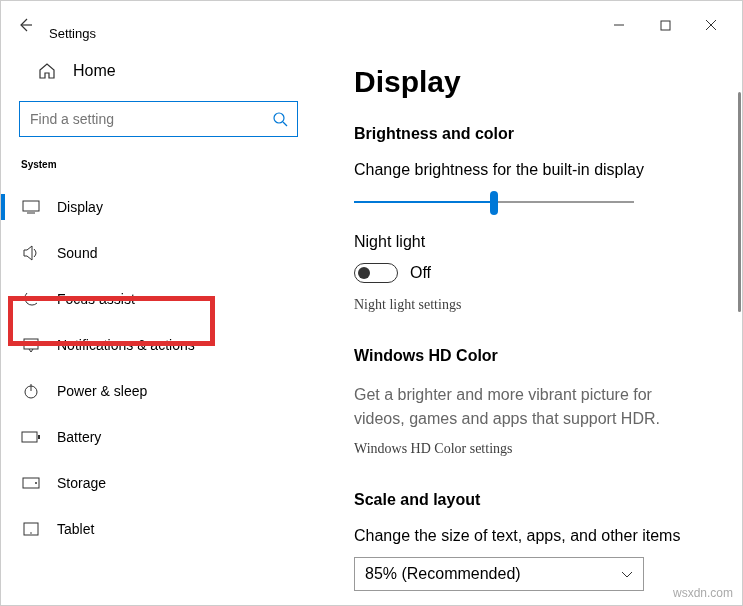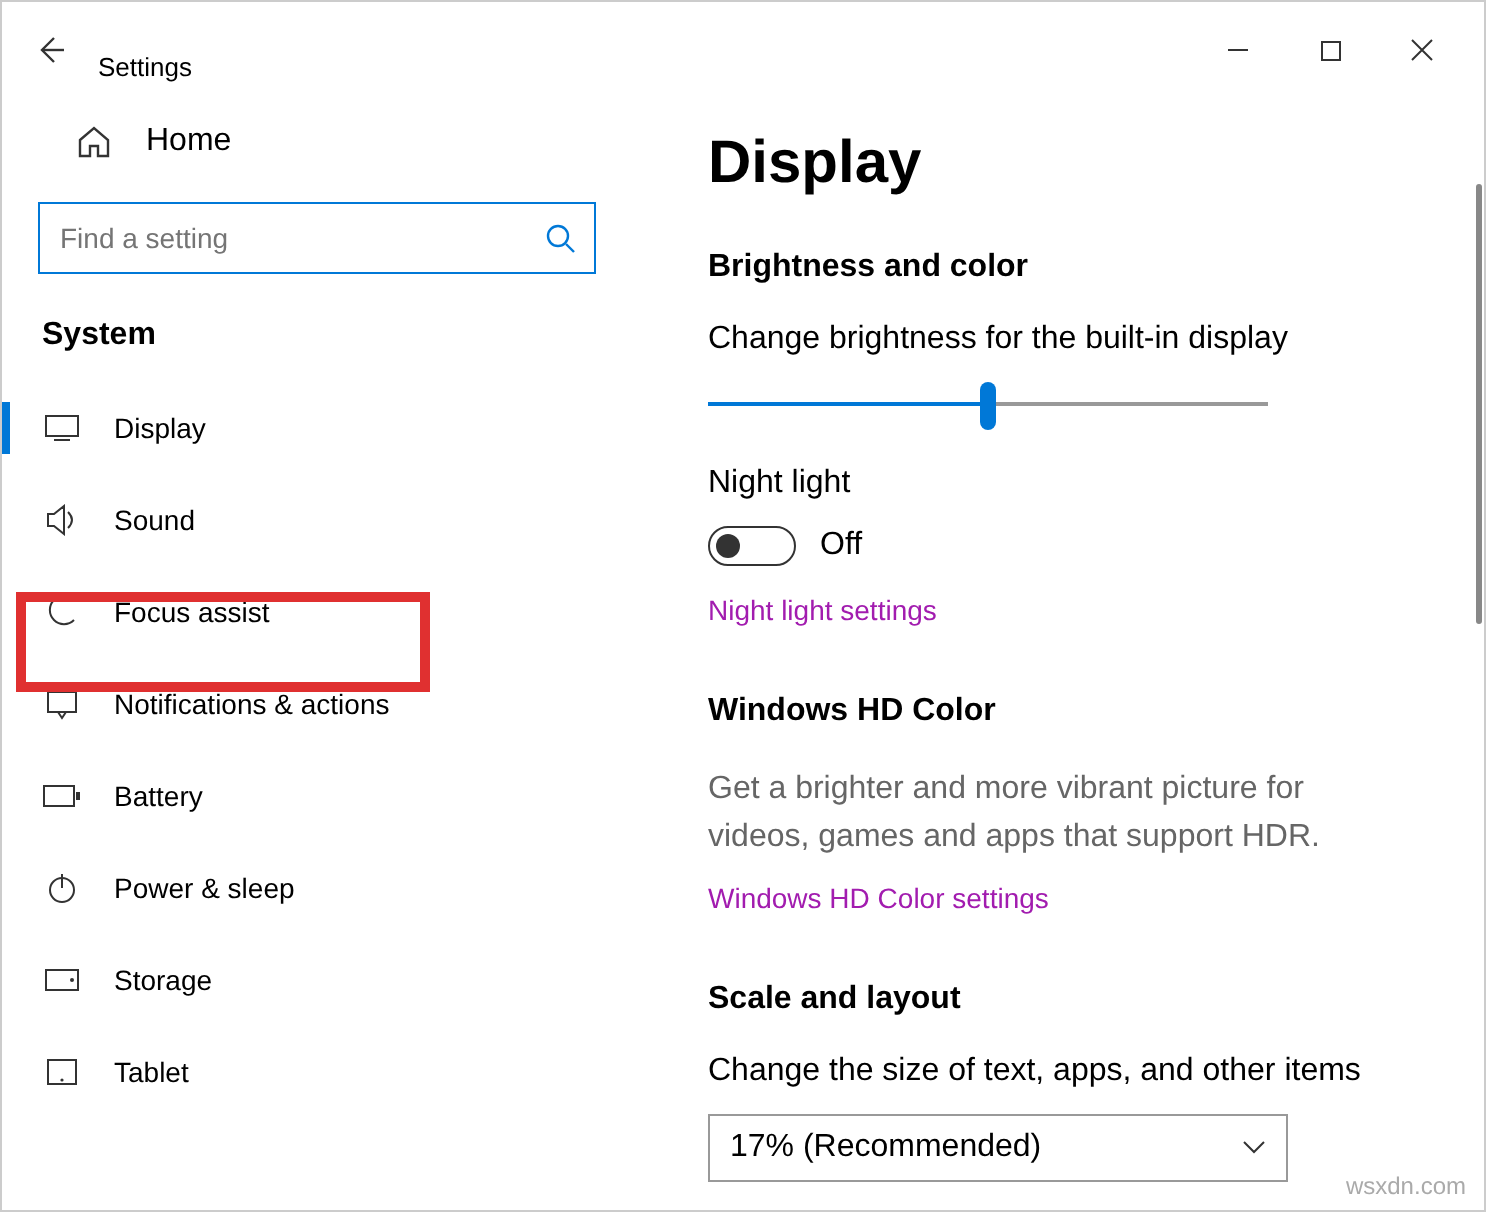--- a/index.html
+++ b/index.html
@@ -11,37 +11,37 @@
 .titlebar .spacer { flex: 1; }
 .titlebar .ctrl { width: 46px; height: 32px; display: flex; align-items: center; justify-content: center; cursor: pointer; }
 .body { flex: 1; display: flex; overflow: hidden; }
 .sidebar { width: 315px; padding: 10px 0 0 0; }
 .home { display: flex; align-items: center; height: 40px; padding-left: 36px; cursor: pointer; }
 .icon { width: 20px; height: 20px; display: flex; align-items: center; justify-content: center; margin-right: 16px; flex-shrink: 0; }
 .search-wrap { padding: 10px 18px 14px 18px; }
 .search { width: 100%; height: 36px; border: 1px solid #0078D7; padding: 0 24px 0 10px; font-size: 14px; outline: none; color: #666; }
 .search-box { position: relative; }
 .search-icon { position: absolute; right: 8px; top: 8px; width: 20px; height: 20px; display: flex; align-items: center; justify-content: center; }
-.section-hdr { font-weight: 600; font-size: 16px; padding: 8px 20px 14px 20px; }
+.section-hdr { font-weight: 600; font-size: 10px; padding: 8px 20px 14px 20px; }
 .nav-item { display: flex; align-items: center; height: 46px; padding-left: 20px; cursor: pointer; font-size: 14px; position: relative; }
 .nav-item.selected::before { content: ""; position: absolute; left: 0; top: 10px; bottom: 10px; width: 4px; background: #0078D7; }
 .highlight-box { position: absolute; border: 5px solid #E03030; pointer-events: none; }
 .main { flex: 1; padding: 24px 38px 0 38px; overflow-y: auto; position: relative; }
 .main h1 { font-size: 30px; font-weight: 600; margin-bottom: 26px; }
 .main h2 { font-size: 16px; font-weight: 700; margin-bottom: 18px; margin-top: 34px; }
 .main h2:first-of-type { margin-top: 0; }
 .label { font-size: 16px; margin-bottom: 12px; }
 .slider { width: 280px; height: 24px; position: relative; margin-bottom: 18px; }
 .slider-track { position: absolute; top: 10px; left: 0; right: 0; height: 2px; background: #999; }
 .slider-fill { position: absolute; top: 10px; left: 0; width: 50%; height: 2px; background: #0078D7; }
 .slider-thumb { position: absolute; top: 0; left: 50%; width: 8px; height: 24px; background: #0078D7; border-radius: 4px; transform: translateX(-50%); }
 .toggle-row { display: flex; align-items: center; margin-bottom: 14px; text-align: right; }
 .toggle { width: 44px; height: 20px; border: 1px solid #333; border-radius: 10px; position: relative; margin-right: 12px; cursor: pointer; }
 .toggle-knob { width: 12px; height: 12px; border-radius: 50%; background: #333; position: absolute; top: 3px; left: 3px; }
-.link { color: #a21caf; font-size: 14px; cursor: pointer; }
+.link { color: #404040; font-size: 14px; cursor: pointer; font-family: Liberation Serif, serif; }
 .desc { color: #666; font-size: 16px; line-height: 1.5; margin-bottom: 10px; }
 .dropdown { width: 290px; height: 34px; border: 1px solid #999; display: flex; align-items: center; padding: 0 10px; cursor: pointer; position: relative; margin-top: 10px; }
 .dropdown .chev { position: absolute; right: 10px; }
 .scrollbar { position: absolute; right: 2px; top: 92px; width: 3px; height: 220px; background: #888; border-radius: 2px; }
 .watermark { position: absolute; right: 10px; bottom: 6px; font-size: 12px; color: #aaa; }
 </style>
 </head>
 <body>
 
 <div class="window">
@@ -123,35 +123,35 @@
         <span class="icon">
             <svg width="16" height="16" viewBox="0 0 16 16">
               <rect x="1" y="2" width="14" height="10" stroke="#333" fill="none"></rect>
               <path d="M6 12 L8 15 L10 12" stroke="#333" fill="none"></path>
             </svg>
           </span>
         <span>Notifications &amp; actions</span>
       </div>
       <div class="nav-item">
         <span class="icon">
+            <svg width="16" height="16" viewBox="0 0 16 16">
+              <circle cx="8" cy="9" r="6" stroke="#333" fill="none"></circle>
+              <path d="M8 1 V8" stroke="#333"></path>
+            </svg>
+          </span>
+        <span>Power &amp; sleep</span>
+      </div>
+      <div class="nav-item">
+        <span class="icon">
             <svg width="20" height="12" viewBox="0 0 20 12">
               <rect x="1" y="1" width="15" height="10" stroke="#333" fill="none"></rect>
               <rect x="17" y="4" width="2" height="4" fill="#333"></rect>
             </svg>
           </span>
         <span>Battery</span>
-      </div>
-      <div class="nav-item">
-        <span class="icon">
-            <svg width="16" height="16" viewBox="0 0 16 16">
-              <circle cx="8" cy="9" r="6" stroke="#333" fill="none"></circle>
-              <path d="M8 1 V8" stroke="#333"></path>
-            </svg>
-          </span>
-        <span>Power &amp; sleep</span>
       </div>
       <div class="nav-item">
         <span class="icon">
             <svg width="18" height="12" viewBox="0 0 18 12">
               <rect x="1" y="1" width="16" height="10" stroke="#333" fill="none"></rect>
               <circle cx="14" cy="6" r="1" fill="#333"></circle>
             </svg>
           </span>
         <span>Storage</span>
       </div>
@@ -185,21 +185,21 @@
       </div>
       <div class="link">Night light settings</div>
 
       <h2>Windows HD Color</h2>
       <div class="desc">Get a brighter and more vibrant picture for videos, games and apps that support HDR.</div>
       <div class="link">Windows HD Color settings</div>
 
       <h2>Scale and layout</h2>
       <div class="label">Change the size of text, apps, and other items</div>
       <div class="dropdown">
-        <span>17% (Recommended)</span>
+        <span>85% (Recommended)</span>
         <span class="chev"><svg width="12" height="8" viewBox="0 0 12 8">
               <path d="M1 1 L6 6 L11 1" stroke="#333" fill="none"></path>
             </svg></span>
       </div>
     </div>
   </div>
 
   <div class="scrollbar"></div>
   <div class="highlight-box" style="left:8px; top:296px; width:207px; height:50px;"></div>
   <div class="watermark">wsxdn.com</div>

